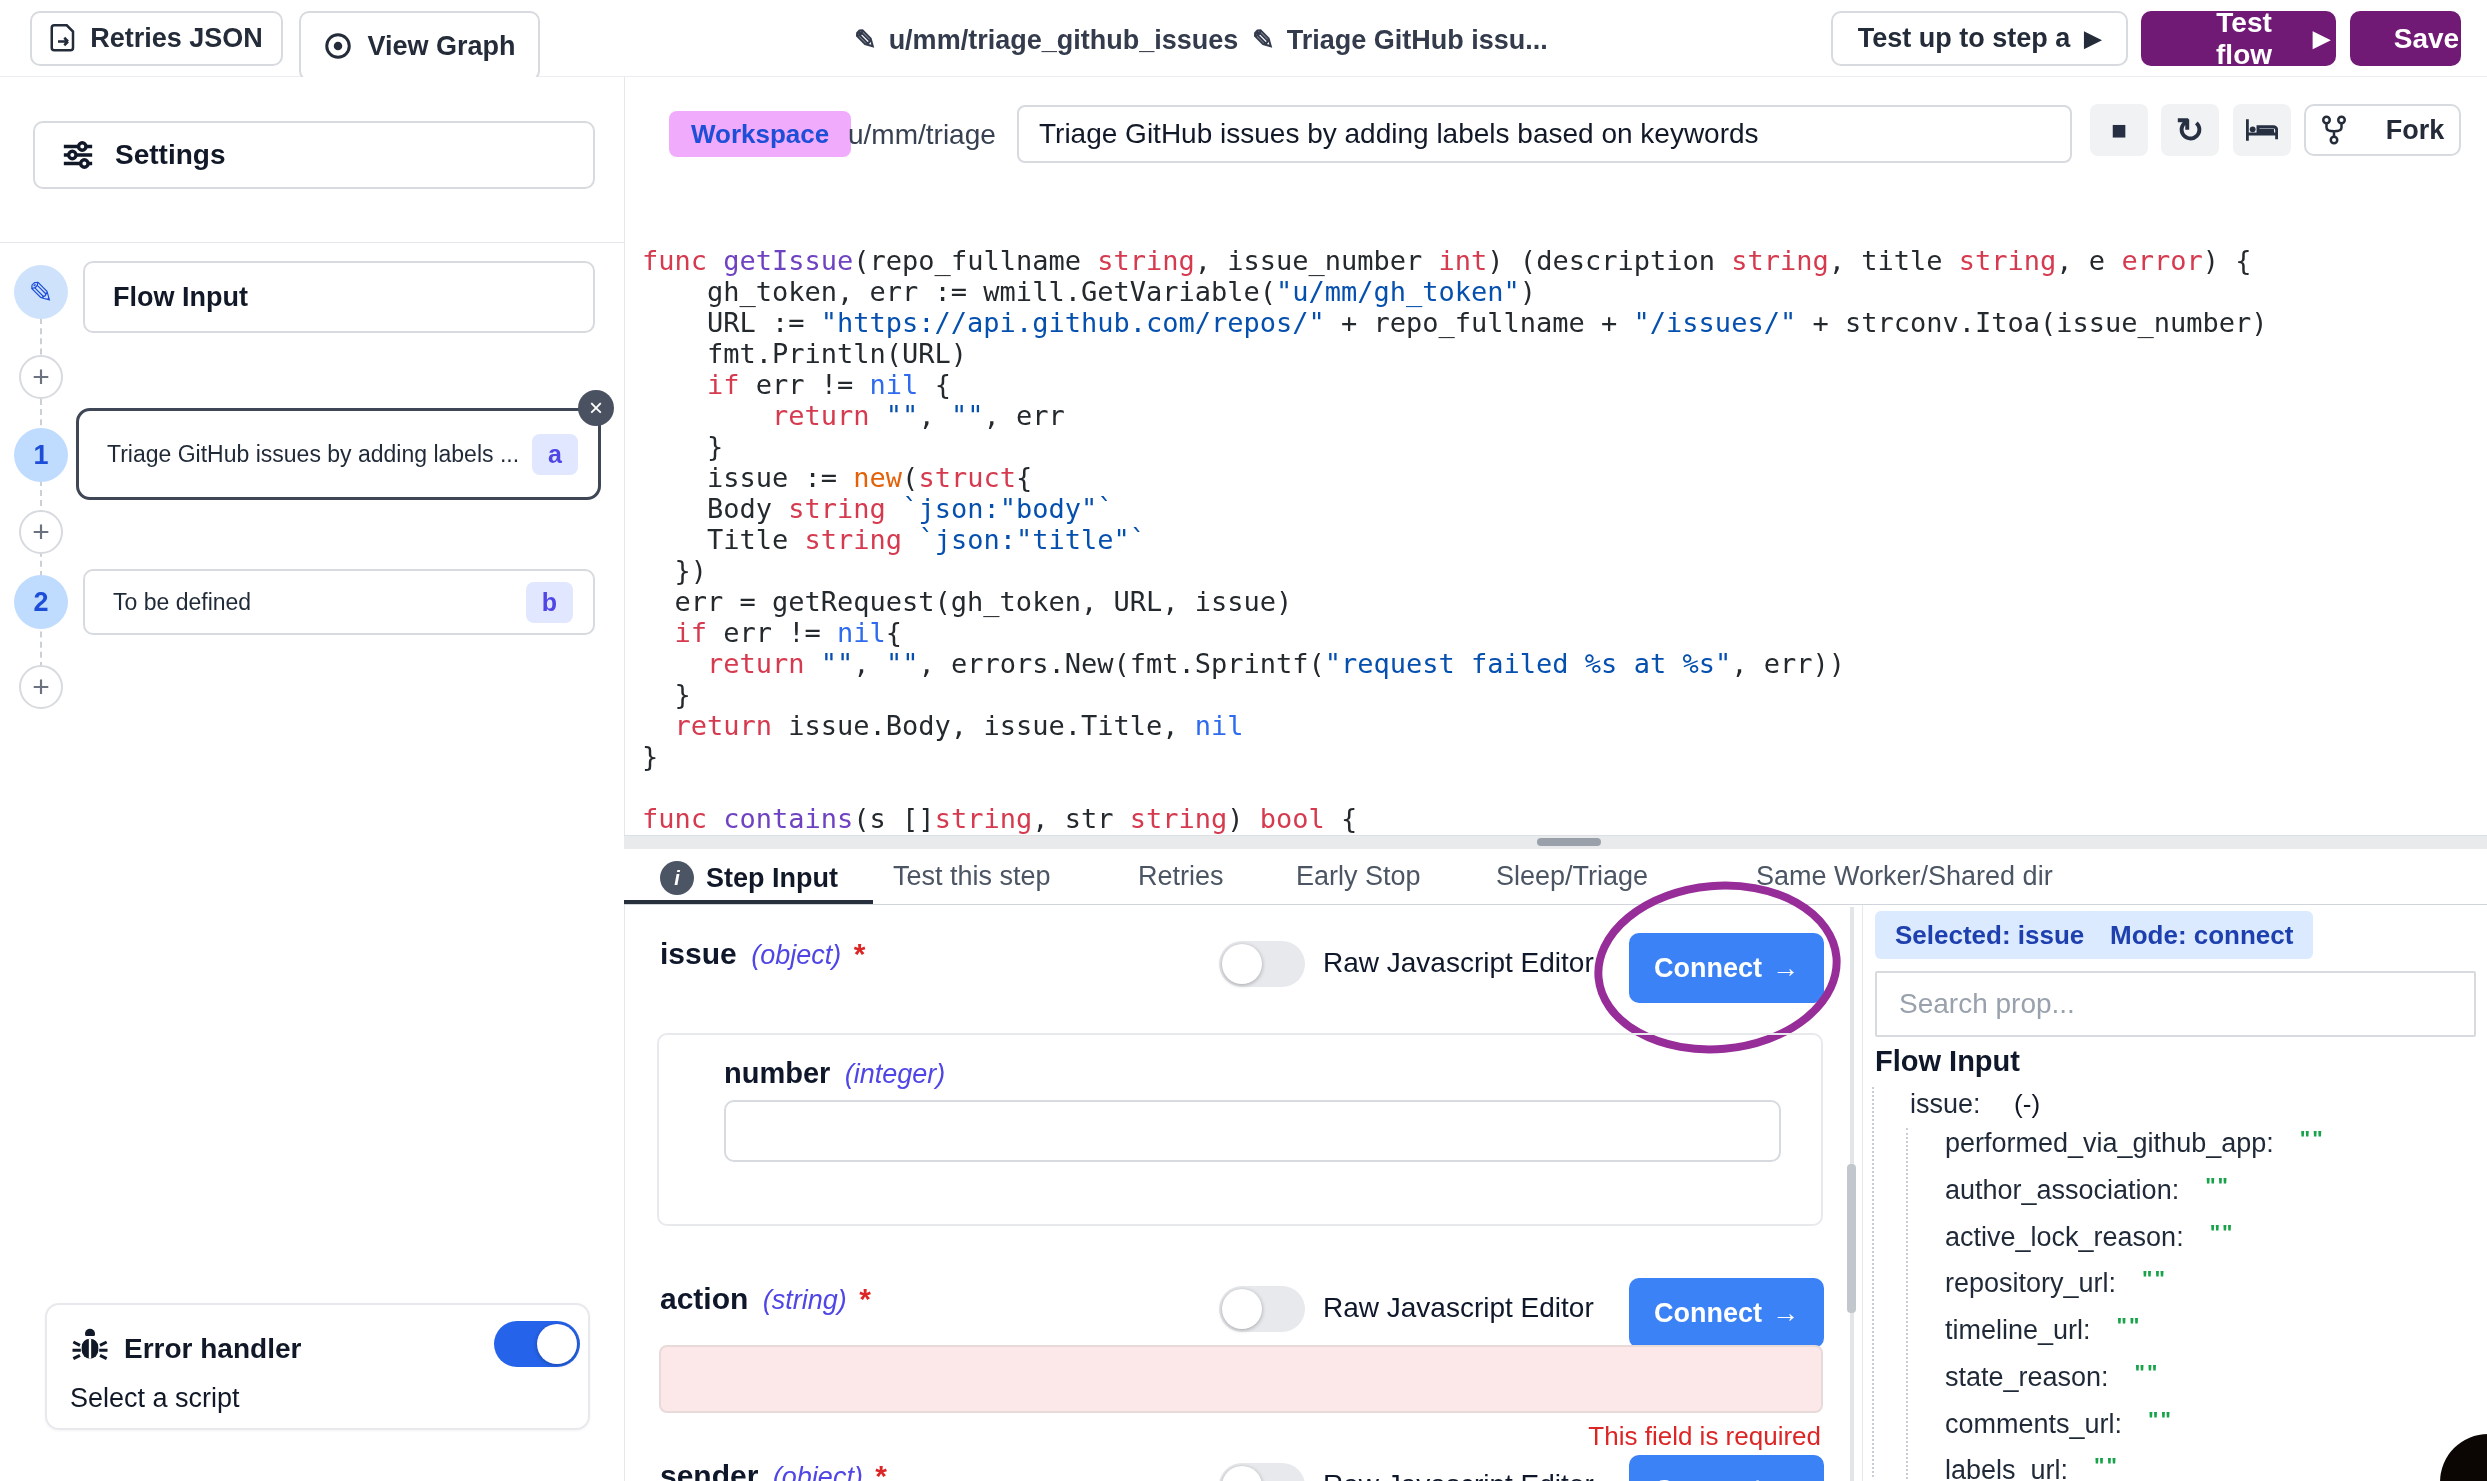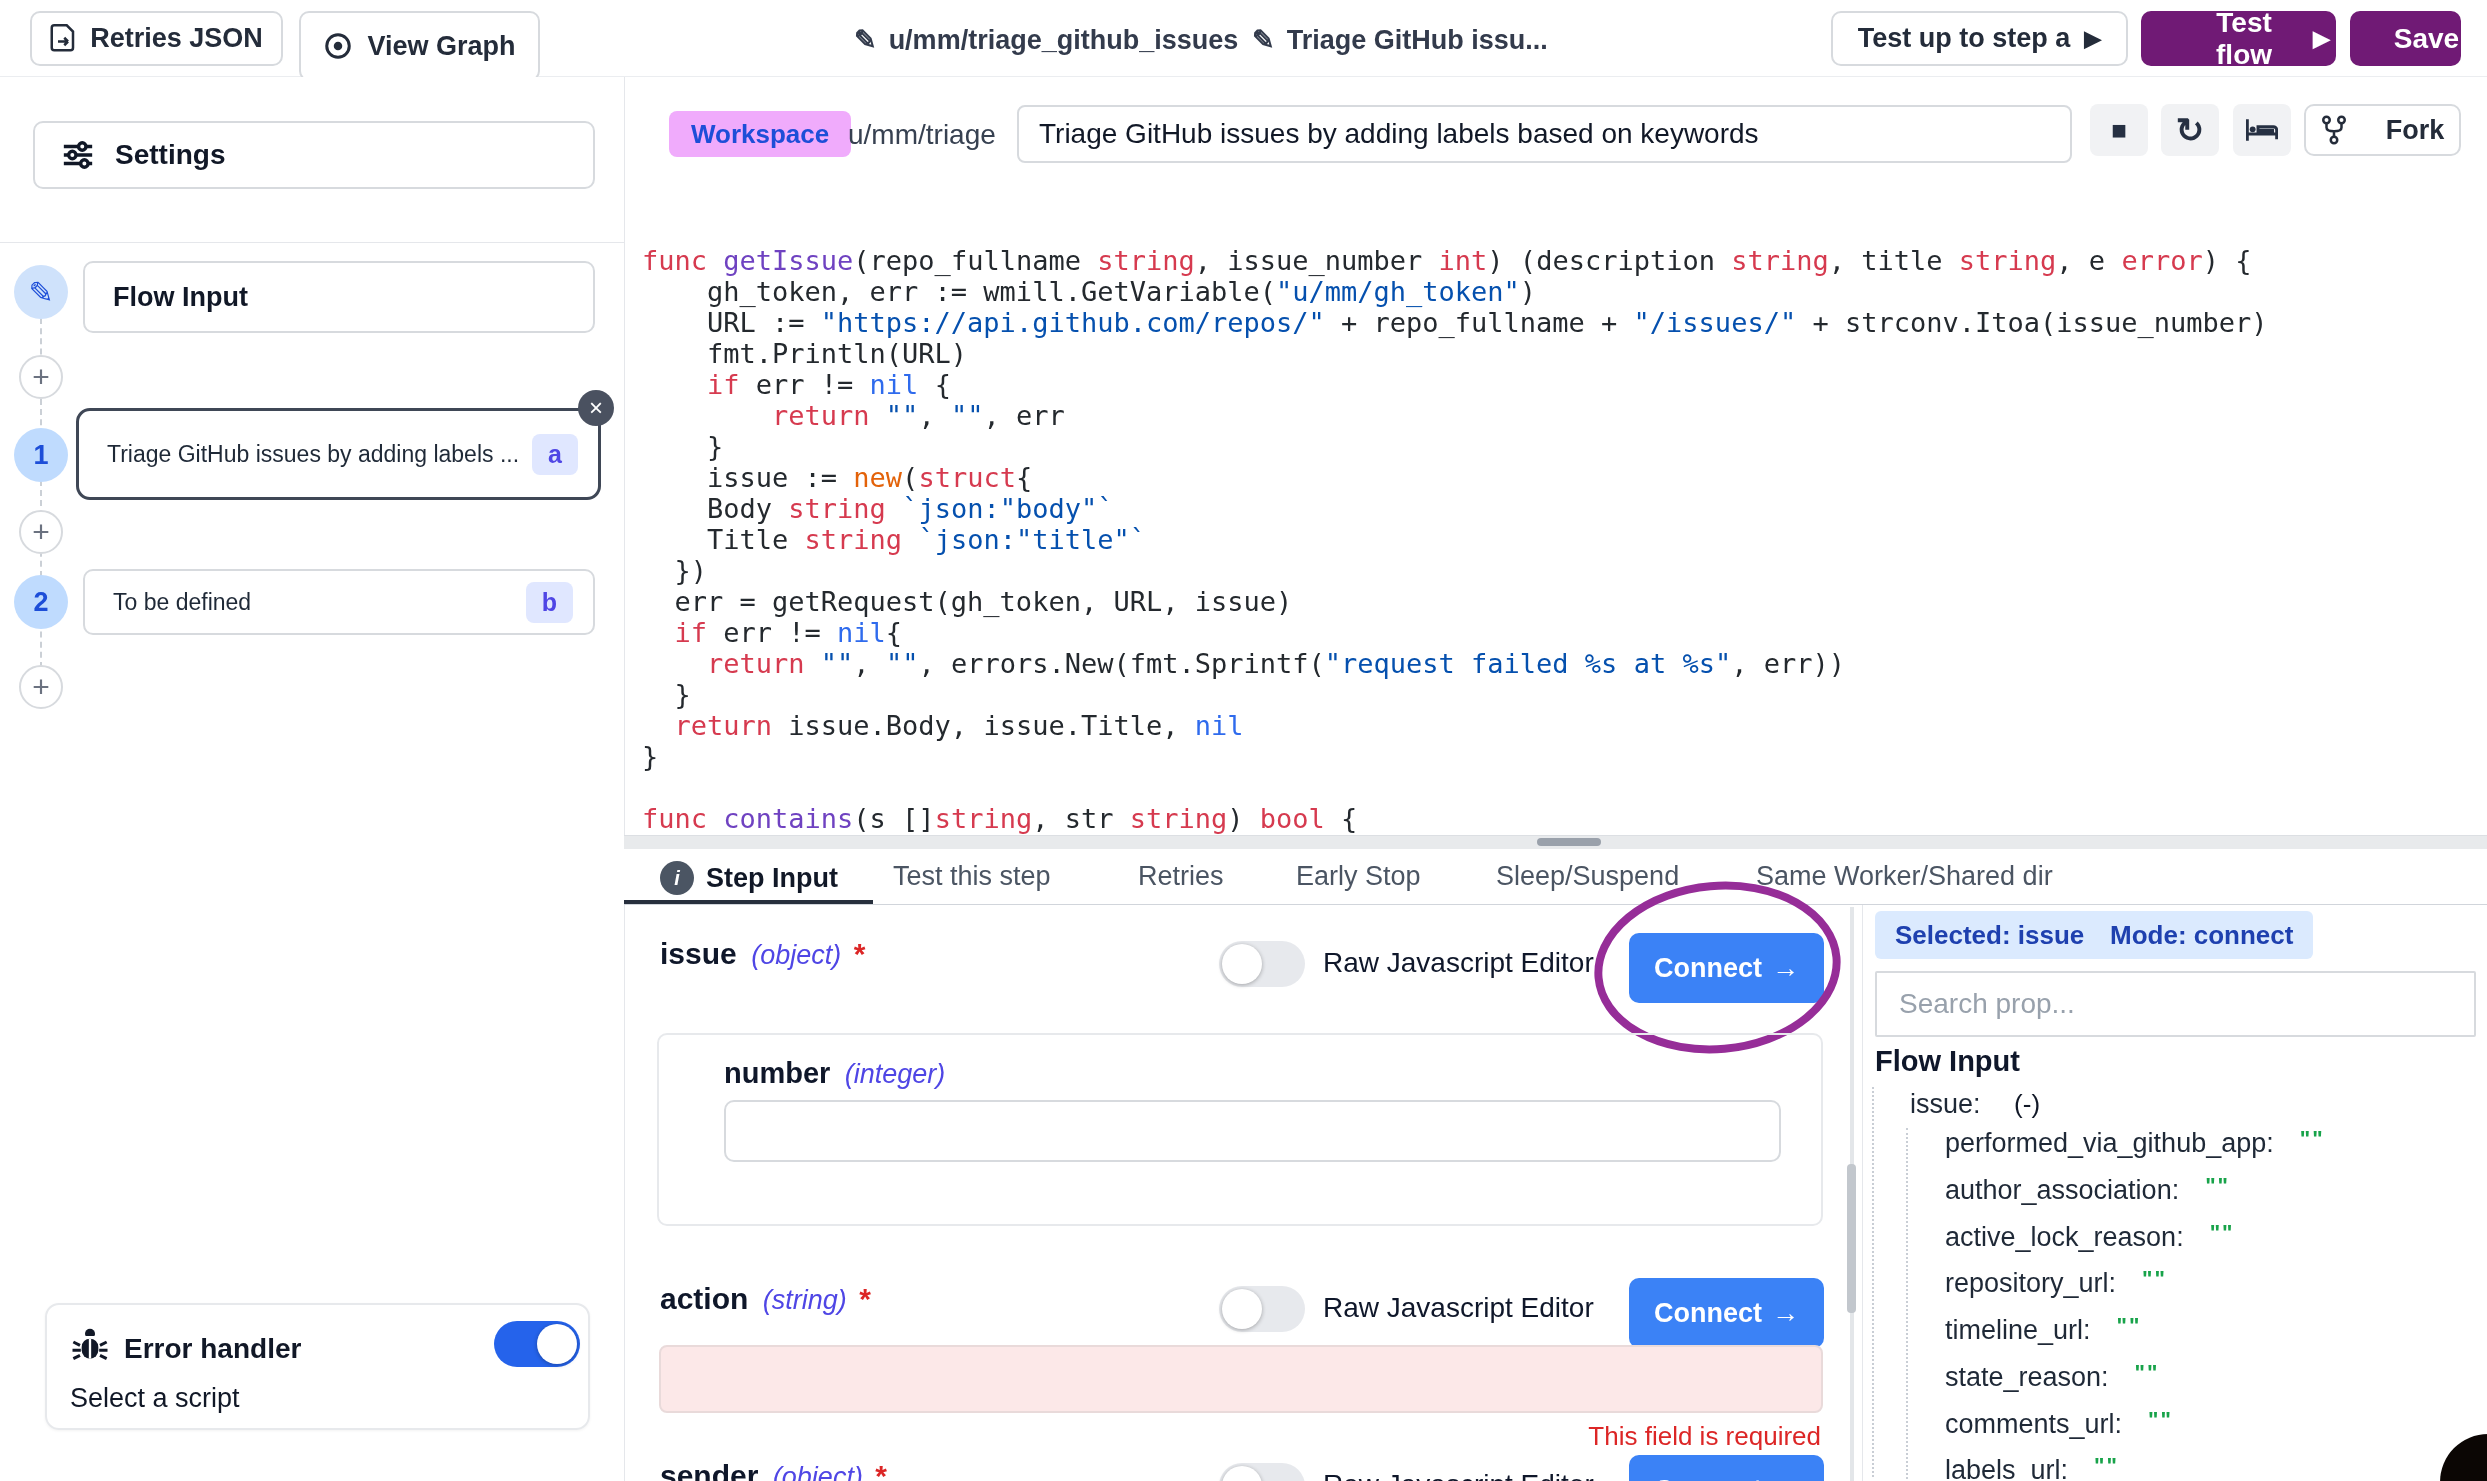--- a/index.html
+++ b/index.html
@@ -262,21 +262,21 @@
 <div id="hscroll" class="abs"></div>
 
 <div id="tabsbar" class="abs">
   <div class="tab tab-active" style="left:36px;">
     <span id="info-ic">i</span>
     <span>Step Input</span>
   </div>
   <div class="tab" style="left:269px;"><span>Test this step</span></div>
   <div class="tab" style="left:514px;"><span>Retries</span></div>
   <div class="tab" style="left:672px;"><span>Early Stop</span></div>
-  <div class="tab" style="left:872px;"><span>Sleep/Suspend</span></div>
+  <div class="tab" style="left:872px;"><span>Sleep/Triage</span></div>
   <div class="tab" style="left:1132px;"><span>Same Worker/Shared dir</span></div>
 </div>
 <div id="tab-underline" class="abs"></div>
 
 <div class="abs" style="left:660px;top:937px;">
   <span class="f-name">issue</span>
   <span class="f-type">(object)</span>
   <span class="f-req">*</span>
 </div>
 <div class="toggle t-off" style="left:1219px;top:941px;width:86px;height:46px;">

